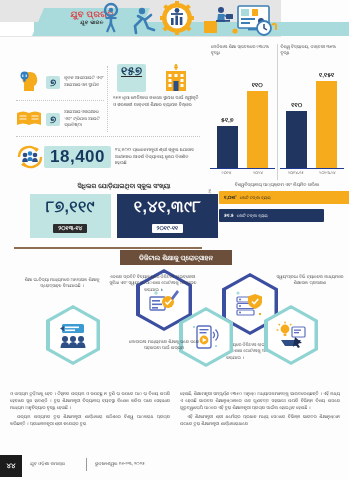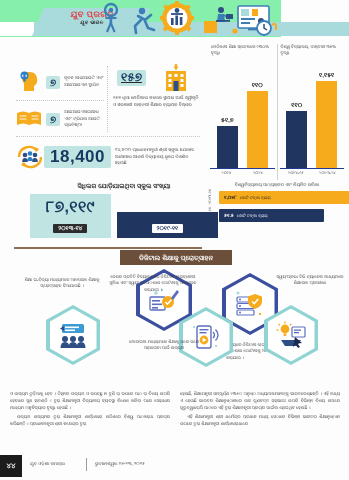--- a/index.html
+++ b/index.html
@@ -10,21 +10,21 @@
     font-family:"Liberation Sans","DejaVu Sans",sans-serif;
     overflow:hidden;
     position:relative;
     color:#2b2b2b;
   }
   .page{position:absolute;inset:0;background:#fdfdfd;}
 
   
   .header{
     position:absolute;left:0;top:0;width:281px;height:37px;
-    background:#86efac;
+    background:#e5e5e5;
   }
   .header-band{
     position:absolute;left:0;top:22px;width:349px;height:14px;
     background:#a9dbdc;
   }
   .header-band-left{
     position:absolute;left:0;top:22px;width:34px;height:14px;
     background:#ffffff;
   }
   .brand-ribbon{
@@ -80,21 +80,21 @@
   .cell-d{left:2px;top:96px;width:184px;height:34px;}
 
   .icon-box{width:26px;height:26px;flex:0 0 26px;}
   .num-chip{
     background:#bfe4e2;color:#163a5f;font-weight:bold;
     font-size:10px;padding:1px 4px;border-radius:2px;margin:0 4px;
     line-height:1.1;
   }
   .mini-text{font-size:4.6px;line-height:1.45;color:#333;}
   .mini-text-c{font-size:4.5px;line-height:1.45;color:#333;margin-top:3px;}
-  .c-row{display:flex;align-items:center;gap:14px;text-decoration:underline;}
+  .c-row{display:flex;gap:14px;text-decoration:underline;}
   .big-chip{
     background:#bfe4e2;color:#163a5f;font-weight:bold;font-size:17px;
     padding:1px 6px;border-radius:2px;letter-spacing:.5px;line-height:1.15;
   }
 
   
   .sec2{
     position:absolute;left:208px;top:44px;width:138px;height:165px;
   }
   .chart-heads{display:flex;height:18px;}
@@ -438,20 +438,21 @@
   </div>
 
   <div class="sec3">
     <div class="sec3-title">ସିଧିଲର ଯୋଡ଼ିଯାଇଥିବା ସ୍କୁଲ ସଂଖ୍ୟା</div>
     <div class="sec3-cards">
       <div class="card teal">
         <div class="big">୮୭,୧୧୯</div>
         <span class="yr">୨୦୧୩-୧୪</span>
       </div>
       <div class="card navy">
+        <div class="big">୧,୪୧,୩୯୮</div>
         <span class="yr">୨୦୧୯-୧୧</span>
       </div>
     </div>
   </div>
   <div class="rule-brown"></div>
 
   <div class="sec4">
     <div class="sec4-title">ଡିଜିଟାଲ ଶିକ୍ଷାକୁ ପ୍ରୋତ୍ସାହନ</div>
 
     <div class="hex navy" style="left:136px;top:22px;width:56px;height:62px;">

